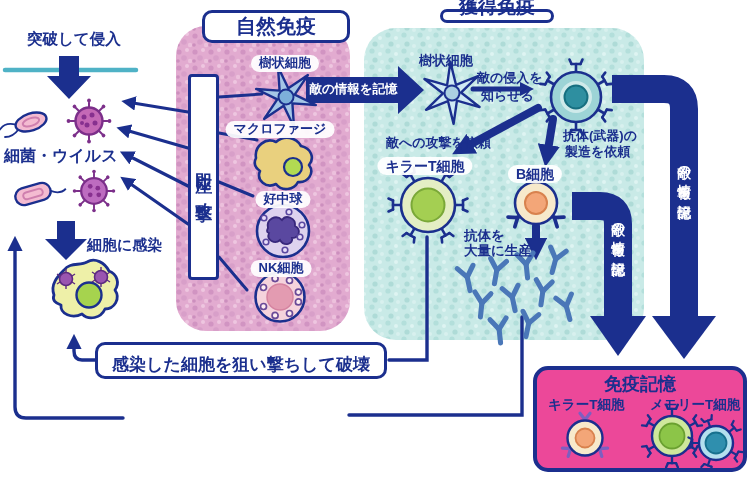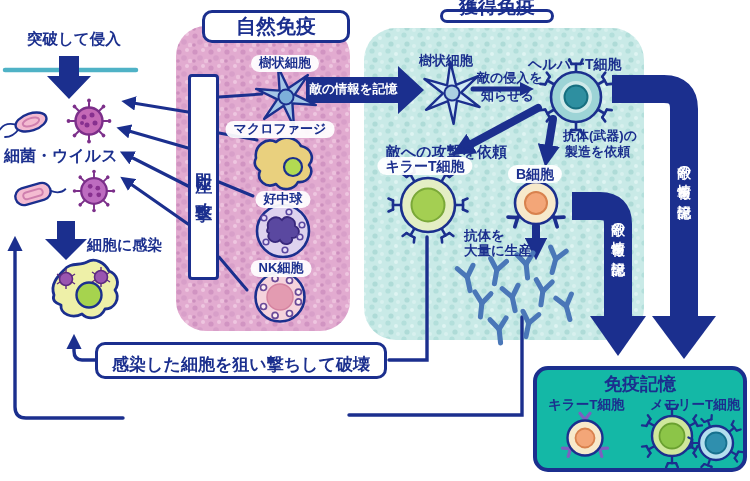--- a/index.html
+++ b/index.html
@@ -8,21 +8,21 @@
   #gfx{position:absolute;left:0;top:0;z-index:1;}
   .t{position:absolute;z-index:2;color:#1b2f8e;font-weight:bold;white-space:nowrap;line-height:1.15;}
   .white{color:#fff;}
   .cx{transform:translateX(-50%);}
   .pill{background:rgba(255,255,255,.93);border-radius:9px;padding:1px 8px;font-size:13px;}
   .obox{position:absolute;z-index:2;background:#fff;border:3.5px solid #1b2f8e;border-radius:10px;
         display:flex;align-items:flex-end;justify-content:center;color:#1b2f8e;font-weight:bold;box-sizing:border-box;}
   .vtxt{writing-mode:vertical-rl;text-orientation:upright;}
   #attack-box{position:absolute;z-index:2;left:188px;top:74px;width:31px;height:206px;background:#fff;
         border:3px solid #1b2f8e;border-radius:4px;box-sizing:border-box;display:flex;align-items:center;justify-content:center;}
-  #memory-box{position:absolute;z-index:2;left:533px;top:366px;width:214px;height:106px;background:#14b8a6;
+  #memory-box{position:absolute;z-index:2;left:533px;top:366px;width:214px;height:106px;background:#ec4899;
         border:4px solid #1b2f8e;border-radius:15px;box-sizing:border-box;text-align:right;}
   #memory-box .inner{position:absolute;inset:0;}
 </style>
 </head>
 <body>
 
 <div id="canvas">
 
 <svg id="gfx" width="750" height="481" viewBox="0 0 750 481">
   <defs>
@@ -269,31 +269,30 @@
 </div>
 <div class="obox" style="left:440px;top:9px;width:114px;height:14px;font-size:19px;">
   <span>獲得免疫</span>
 </div>
 
 <div id="attack-box">
   <span class="t vtxt" style="position:static;font-size:17px;letter-spacing:3px;">即座に攻撃</span>
 </div>
 
 <div class="t pill cx" style="left:285px;top:55px;">樹状細胞</div>
-<div class="t pill cx" style="left:280px;top:121px;border-radius:8px;">マクロファージ</div>
+<div class="t pill cx" style="left:280px;top:121px;">マクロファージ</div>
 <div class="t pill cx" style="left:283px;top:191px;">好中球</div>
 <div class="t pill cx" style="left:281px;top:260px;">NK細胞</div>
 
 <div class="t white" style="left:309px;top:82px;width:89px;text-align:center;font-size:12.5px;">敵の情報を記憶</div>
 
 <div class="t" style="left:419px;top:53px;font-size:13.5px;">樹状細胞</div>
-<div class="t" style="left:528px;top:56px;font-size:14px;">ヘルパーT細胞</div>
 <div class="t" style="left:477px;top:71px;font-size:13px;">敵の侵入を</div>
 <div class="t" style="left:481px;top:89px;font-size:13px;">知らせる</div>
-<div class="t" style="left:386px;top:143px;font-size:15px;text-align:center;">敵への攻撃を依頼</div>
+<div class="t" style="left:386px;top:136px;font-size:13px;text-align:center;">敵への攻撃を依頼</div>
 <div class="t" style="left:563px;top:129px;font-size:13px;">抗体(武器)の</div>
 <div class="t" style="left:565px;top:145px;font-size:13px;">製造を依頼</div>
 <div class="t pill cx" style="left:425px;top:157px;font-size:14px;">キラーT細胞</div>
 <div class="t pill cx" style="left:535px;top:165px;font-size:14px;">B細胞</div>
 <div class="t" style="left:464px;top:228px;font-size:13.5px;">抗体を</div>
 <div class="t" style="left:464px;top:243px;font-size:13.5px;">大量に生産</div>
 
 <div class="t white vtxt cx" style="left:684px;top:155px;font-size:13.5px;letter-spacing:1.5px;">敵の情報を記憶</div>
 <div class="t white vtxt cx" style="left:618px;top:212px;font-size:13.5px;letter-spacing:1.5px;">敵の情報を記憶</div>
 

